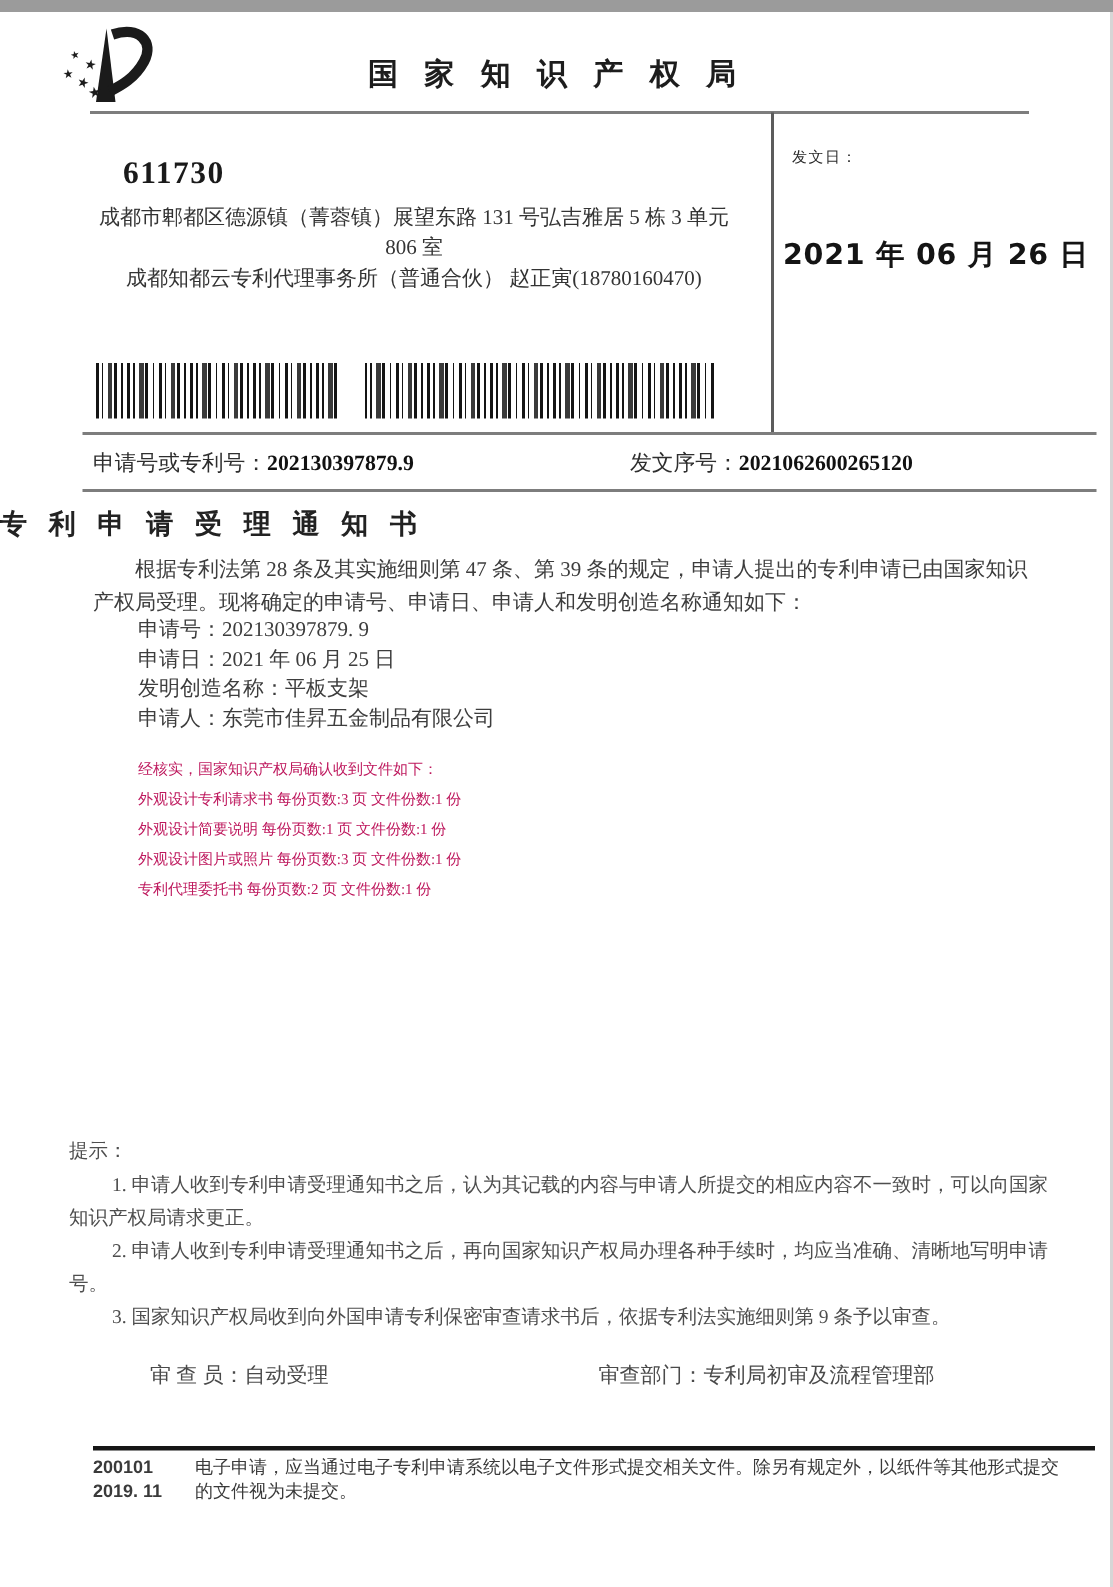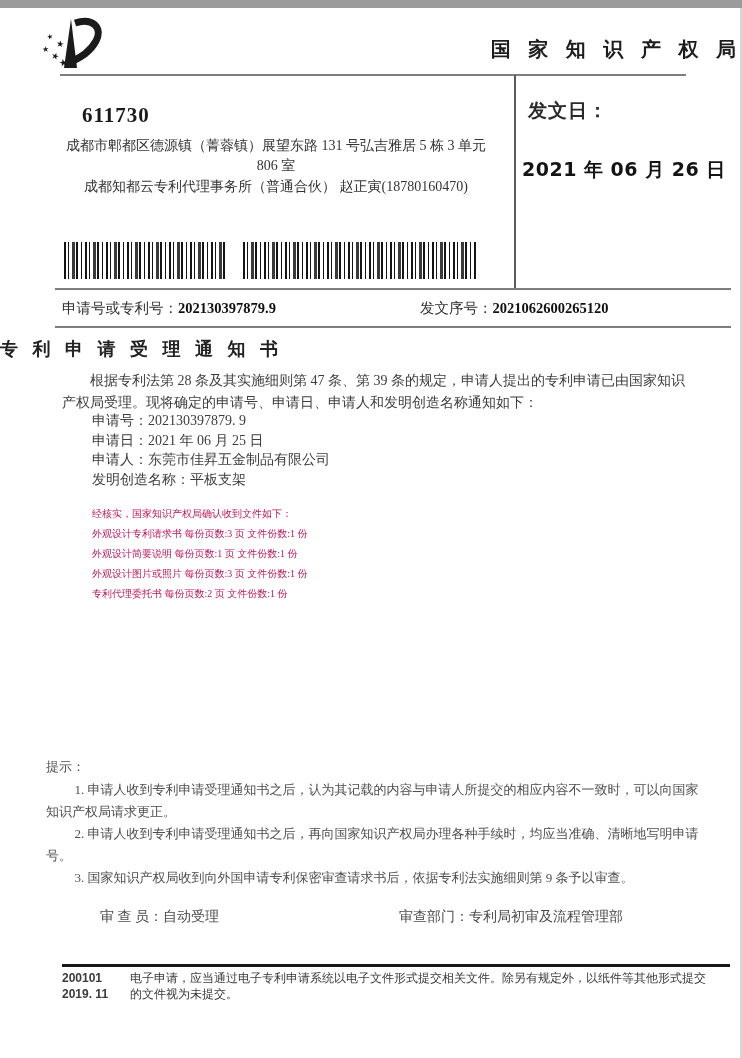--- a/index.html
+++ b/index.html
@@ -18,33 +18,33 @@
   .logo svg { position:absolute; left:0; top:0; }
   .star { position:absolute; color:#1c1c1c; line-height:1; font-family:"DejaVu Sans",sans-serif; }
   .star::before { content:"★"; }
   .s1 { left:11px; top:18px; font-size:7px; transform:rotate(-14deg); }
   .s2 { left:20px; top:24px; font-size:9px; transform:rotate(10deg); }
   .s3 { left:6px;  top:30px; font-size:8px; transform:rotate(-6deg); }
   .s4 { left:15px; top:36px; font-size:9px; transform:rotate(18deg); }
   .s5 { left:23px; top:42px; font-size:10px; transform:rotate(-10deg); }
 
   .org-title {
-    position:absolute; left:0; right:0; top:36px; text-align:right;
+    position:absolute; left:0; right:0; top:36px; text-align:center;
     font-family:"Liberation Sans","DejaVu Sans",sans-serif;
     font-weight:bold; font-size:20px; letter-spacing:6px; color:#1d1d1d;
   }
 
   .rule { position:absolute; background:#7d7d7d; }
   .rule-header { left:60px; top:74px; width:626px; height:2px; }
   .rule-mid1   { left:55px; top:288px; width:676px; height:2px; }
   .rule-mid2   { left:55px; top:326px; width:676px; height:2px; }
   .rule-footer { left:62px; top:964px; width:668px; height:3px; background:#161616; }
 
   .datebox-line { position:absolute; left:514px; top:75px; width:2px; height:215px; background:#5c5c5c; }
-  .date-label { position:absolute; left:528px; top:98px; font-size:19px; color:#2a2a2a; letter-spacing:1px;font-weight:bold; }
+  .date-label { position:absolute; left:528px; top:98px; font-size:10px; color:#2a2a2a; letter-spacing:1px; }
   .date-value { position:absolute; left:522px; top:157px; font-size:19px; font-weight:600;
                 font-family:"DejaVu Sans",sans-serif; color:#141414; letter-spacing:0.5px; }
 
   .postal { position:absolute; left:82px; top:103px; font-size:21px; font-weight:bold; color:#1a1a1a;
             font-family:"Liberation Serif",serif; letter-spacing:1px; }
   .addr-block { position:absolute; left:60px; top:136px; width:432px; text-align:center;
                 font-size:14px; line-height:20px; color:#333; }
   .addr-line { display:block; }
   .agency { margin-top:1px; }
 
@@ -143,24 +143,24 @@
   <p class="intro">根据专利法第 28 条及其实施细则第 47 条、第 39 条的规定，申请人提出的专利申请已由国家知识产权局受理。现将确定的申请号、申请日、申请人和发明创造名称通知如下：</p>
 
   <div class="fields">
     <div class="field-row">
       <span>申请号：</span><span>202130397879. 9</span>
     </div>
     <div class="field-row">
       <span>申请日：</span><span>2021 年 06 月 25 日</span>
     </div>
     <div class="field-row">
-      <span>申请人：</span><span>东莞市佳昇五金制品有限公司</span>
+      <span>发明创造名称：</span><span>平板支架</span>
     </div>
     <div class="field-row">
-      <span>发明创造名称：</span><span>平板支架</span>
+      <span>申请人：</span><span>东莞市佳昇五金制品有限公司</span>
     </div>
   </div>
 
   <div class="received">
     <div>经核实，国家知识产权局确认收到文件如下：</div>
     <div>外观设计专利请求书 每份页数:3 页  文件份数:1 份</div>
     <div>外观设计简要说明 每份页数:1 页  文件份数:1 份</div>
     <div>外观设计图片或照片 每份页数:3 页  文件份数:1 份</div>
     <div>专利代理委托书 每份页数:2 页  文件份数:1 份</div>
   </div>

